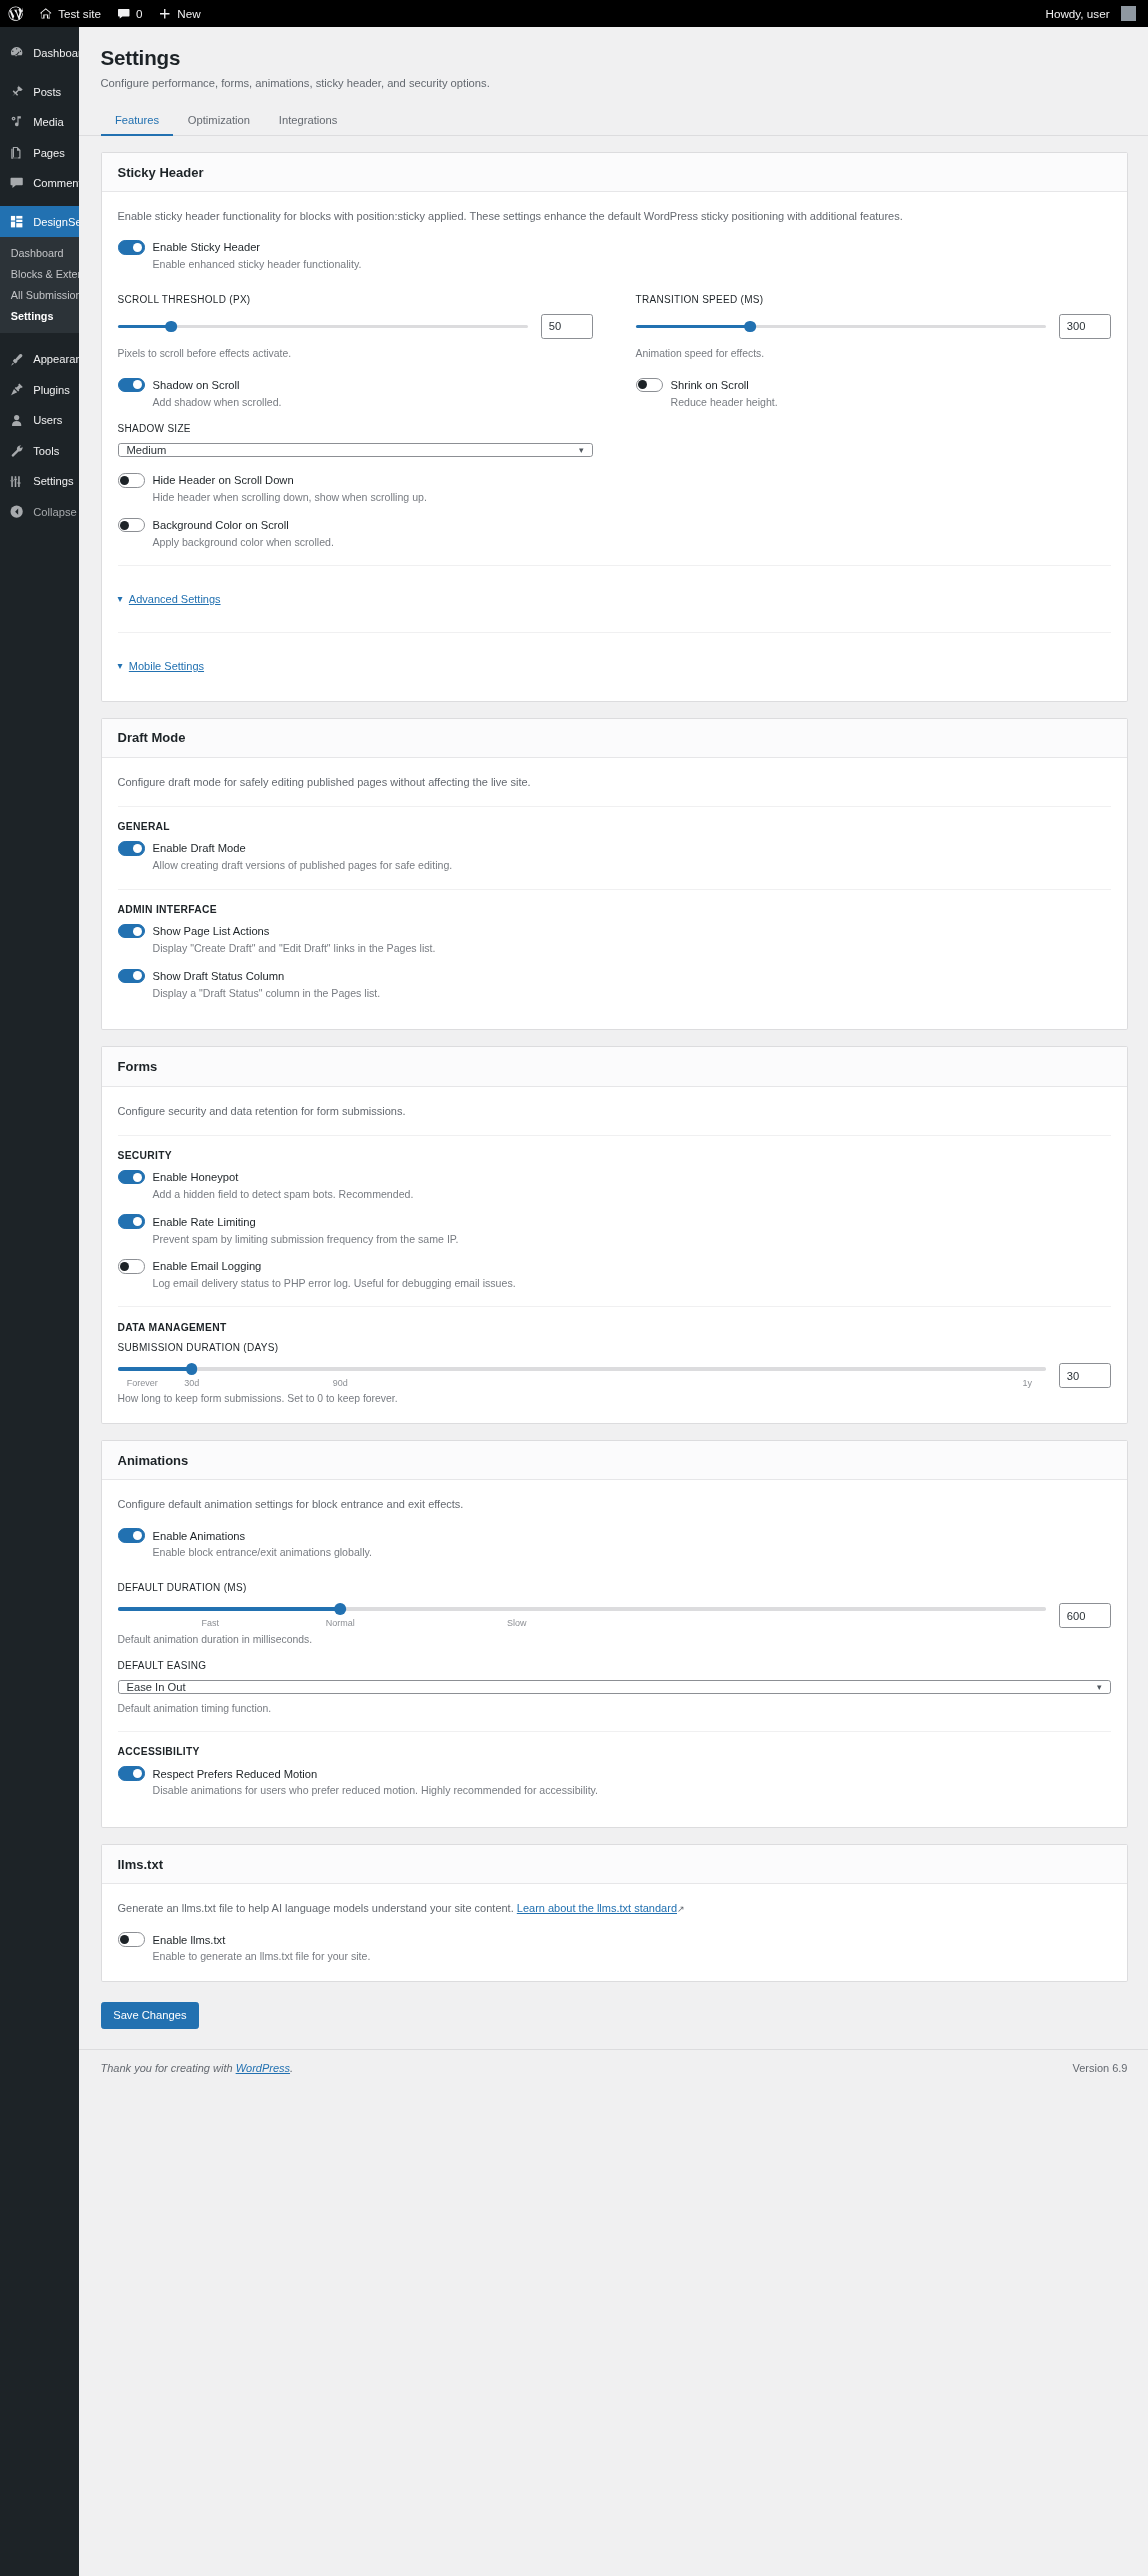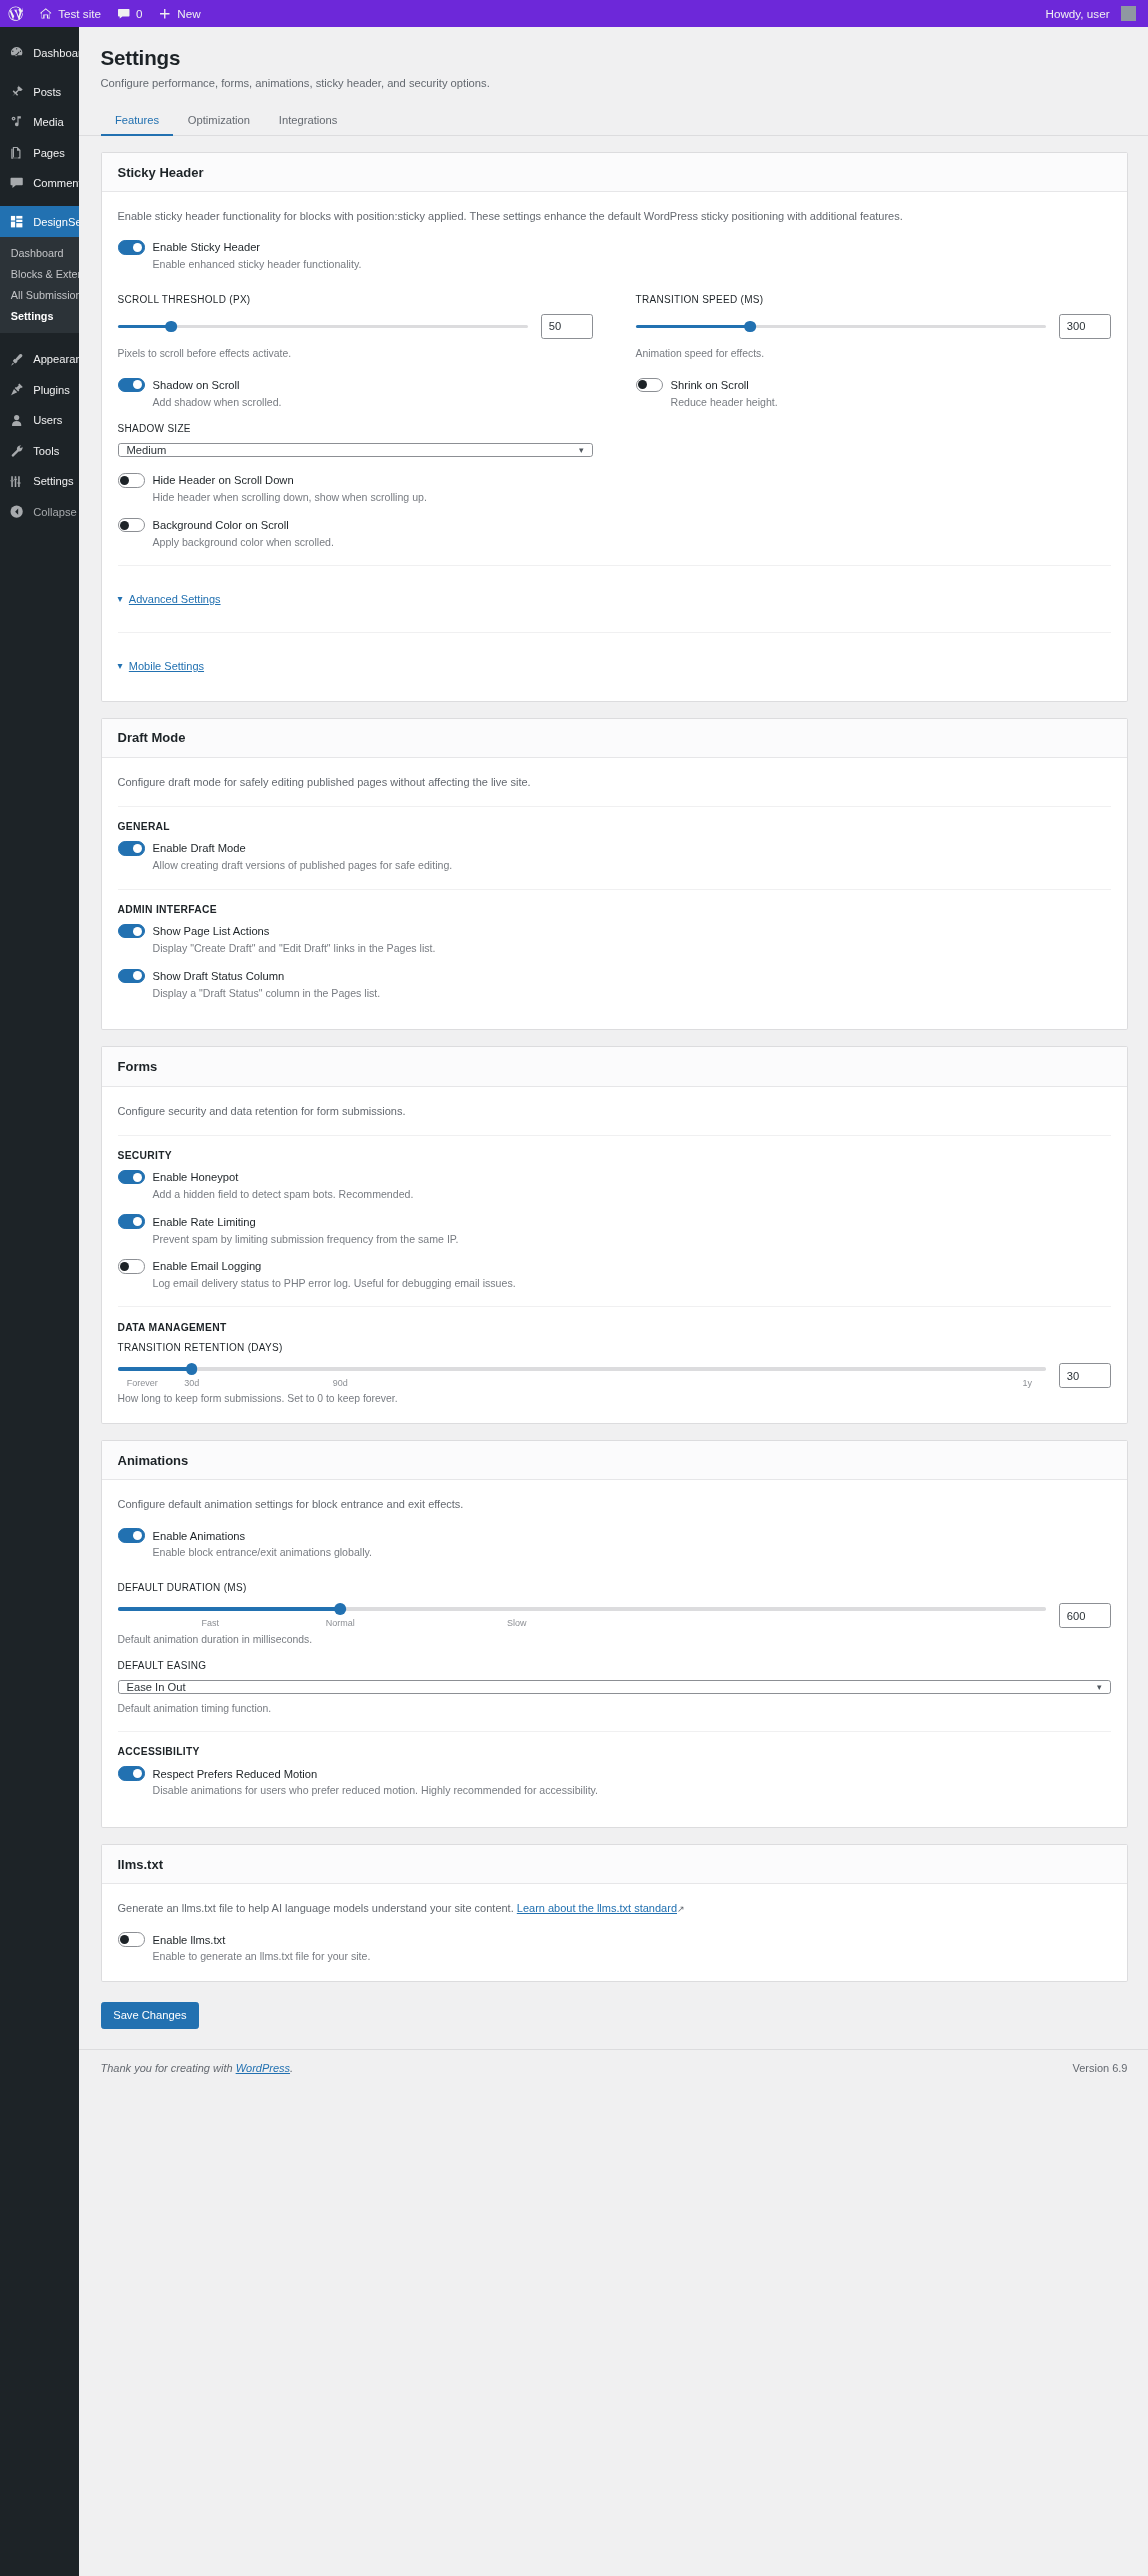--- a/index.html
+++ b/index.html
@@ -9,21 +9,21 @@
     background: #f0f0f1;
     color: #1d2327;
     -webkit-font-smoothing: antialiased;
   }
   body { position: relative; width: 1149px; min-height: 2576px; }
 
   
   #adminbar {
     position: absolute; top: 0; left: 0;
     width: 1149px; height: 27px;
-    background: #6d28d9;
+    background: #000000;
     display: flex; align-items: center;
     color: #f0f0f1; font-size: 11.7px;
     z-index: 50;
   }
   .ab-item {
     display: flex; align-items: center; gap: 5.4px;
     height: 27px; padding: 0 8px;
     color: #f0f0f1; text-decoration: none; font-size: 11.7px;
     white-space: nowrap;
   }
@@ -607,21 +607,21 @@
               </div>
             <span class="toggle-label">Enable Email Logging</span>
           </div>
           <div class="toggle-desc">Log email delivery status to PHP error log. Useful for debugging email issues.</div>
         </div>
 
         <div class="hr"></div>
 
         <div class="group-label">DATA MANAGEMENT</div>
         <div>
-          <div class="field-label">TRANSITION RETENTION (DAYS)</div>
+          <div class="field-label">SUBMISSION DURATION (DAYS)</div>
           <div class="slider-row">
             <div style="flex:1 1 auto">
               <div class="slider">
                 <div class="track"></div>
                 <div class="fill" style="width:8%"></div>
                 <div class="thumb" style="left:8%"></div>
               </div>
               <div class="tick-row">
                 <span class="tick" style="left:1%;transform:none">Forever</span>
                 <span class="tick" style="left:8%">30d</span>

